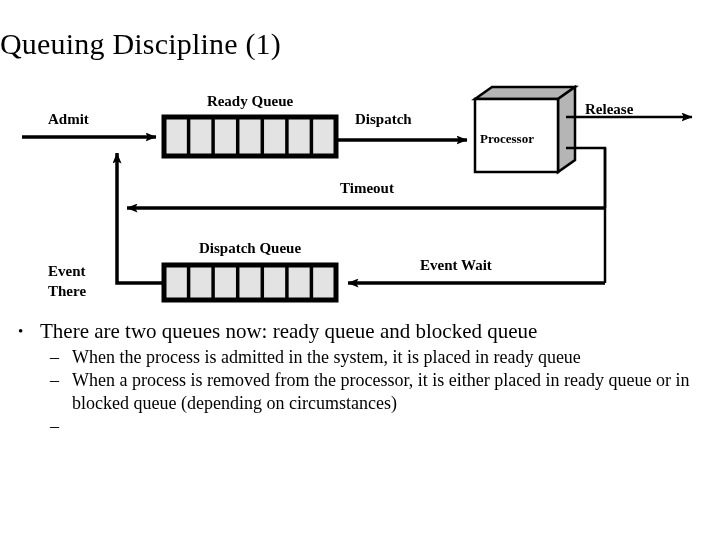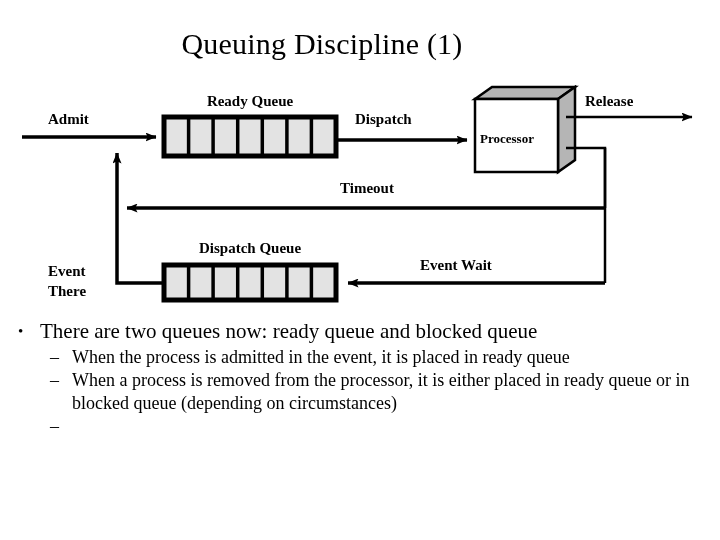--- a/index.html
+++ b/index.html
@@ -15,21 +15,21 @@
     font-family: "Liberation Serif", "DejaVu Serif", serif;
     color: #000000;
   }
 
   
   #slide-title {
     position: absolute;
     left: 0;
     top: 26px;
     width: 644px;
-    text-align: center;
+    text-align: left;
     font-size: 30px;
     line-height: 36px;
     font-weight: normal;
     letter-spacing: 0.2px;
   }
 
   
   #diagram {
     position: absolute;
     left: 0;
@@ -51,21 +51,21 @@
     font-size: 15px;
     line-height: 17px;
     white-space: nowrap;
     color: #000;
   }
   .dlabel.center { text-align: center; }
 
   #label-ready-queue   { left: 164px; top:  8px; width: 172px; }
   #label-admit         { left:  48px; top: 26px; }
   #label-dispatch      { left: 355px; top: 26px; font-family: Liberation Serif, serif; }
-  #label-release       { left: 585px; top:  8px; }
+  #label-release       { left: 585px; top:  16px; }
   #label-processor     { left: 480px; top: 45px; font-size: 13px; }
   #label-timeout       { left: 300px; top: 95px; margin-left: 40px; }
   #label-blocked-queue { left: 164px; top: 155px; width: 172px; }
   #label-event-wait    { left: 420px; top: 172px; }
   #label-event-occurs  { left:  48px; top: 176px; line-height: 20px; }
 
   
   #bullets {
     position: absolute;
     left: 0;
@@ -187,21 +187,21 @@
 
 <div id="bullets">
 
   <p class="bullet-l1">
     <span class="marker">•</span>
     <span>There are two queues now: ready queue and blocked queue</span>
   </p>
 
   <p class="bullet-l2">
     <span class="marker">–</span>
-    <span>When the process is admitted in the event, it is placed in ready queue</span>
+    <span>When the process is admitted in the system, it is placed in ready queue</span>
   </p>
 
   <p class="bullet-l2">
     <span class="marker">–</span>
     <span>When a process is removed from the processor, it is either placed in ready queue or in blocked queue (depending on circumstances)</span>
   </p>
 
   <p class="bullet-l2">
     <span class="marker">–</span>
   </p>

